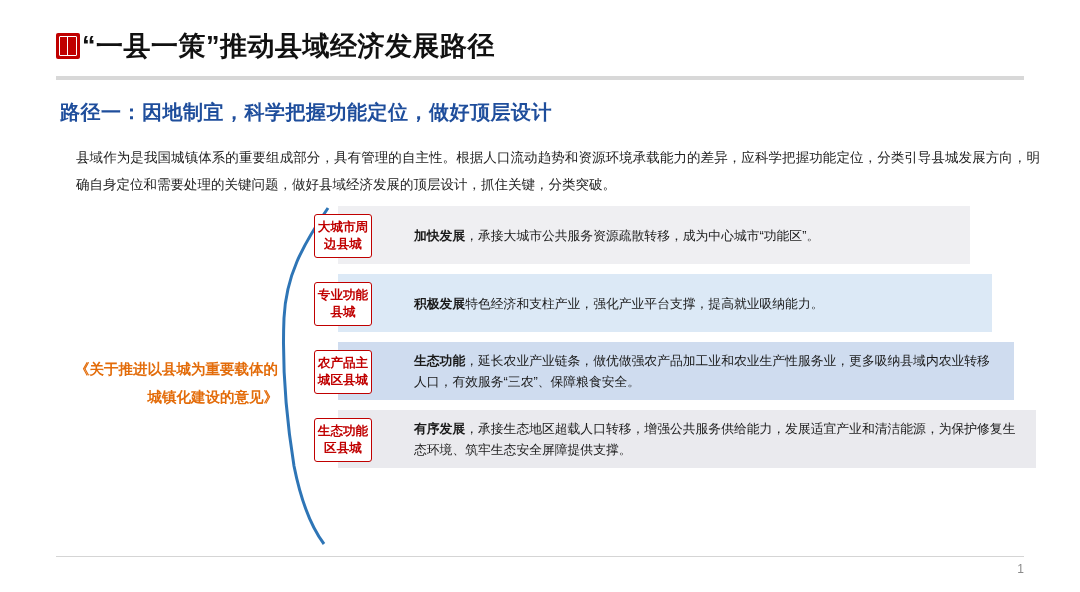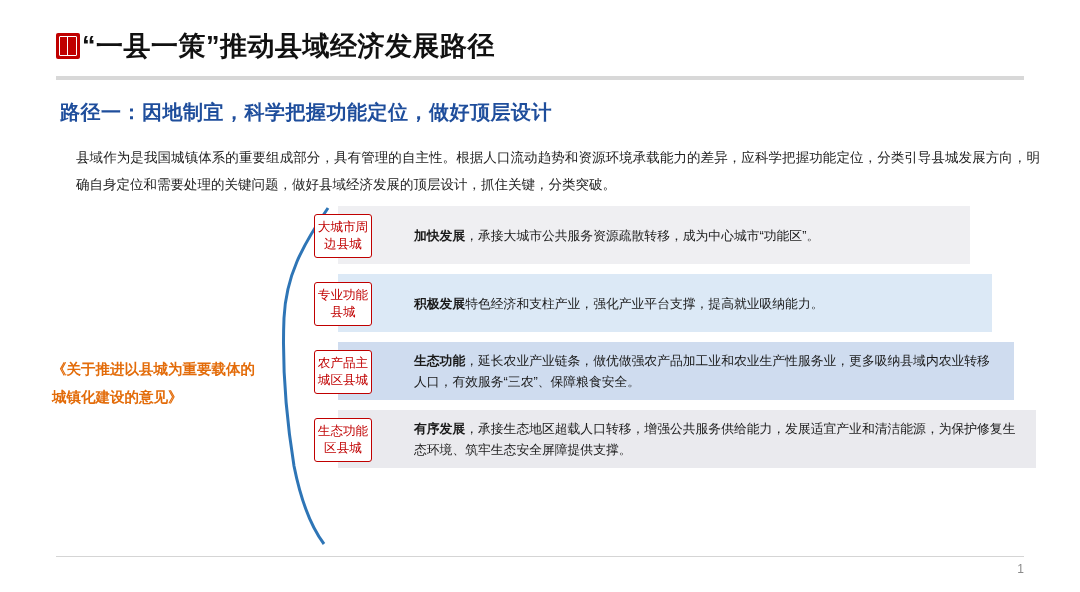--- a/index.html
+++ b/index.html
@@ -95,24 +95,24 @@
     width: 964px;
     font-size: 13.5px;
     line-height: 27px;
     color: #222222;
     text-align: justify;
   }
 
   
   .callout {
     position: absolute;
-    left: 52px;
+    left: 68px;
     top: 355px;
     width: 210px;
-    text-align: left;
+    text-align: right;
     font-size: 14.5px;
     font-weight: bold;
     color: #e36c0a;
     line-height: 28px;
   }
 
   
   .diagram {
     position: absolute;
     left: 272px;
@@ -164,21 +164,21 @@
     width: 56px;
     height: 42px;
     border: 1.6px solid #c00000;
     border-radius: 3px;
     background: #ffffff;
     display: flex;
     flex-direction: column;
     align-items: center;
     justify-content: center;
     color: #c00000;
-    font-weight: normal;
+    font-weight: bold;
     font-size: 12.6px;
     line-height: 17px;
     text-align: center;
     z-index: 3;
   }
   .tag span { display: block; white-space: nowrap; }
 
   
   .footer-rule {
     position: absolute;

